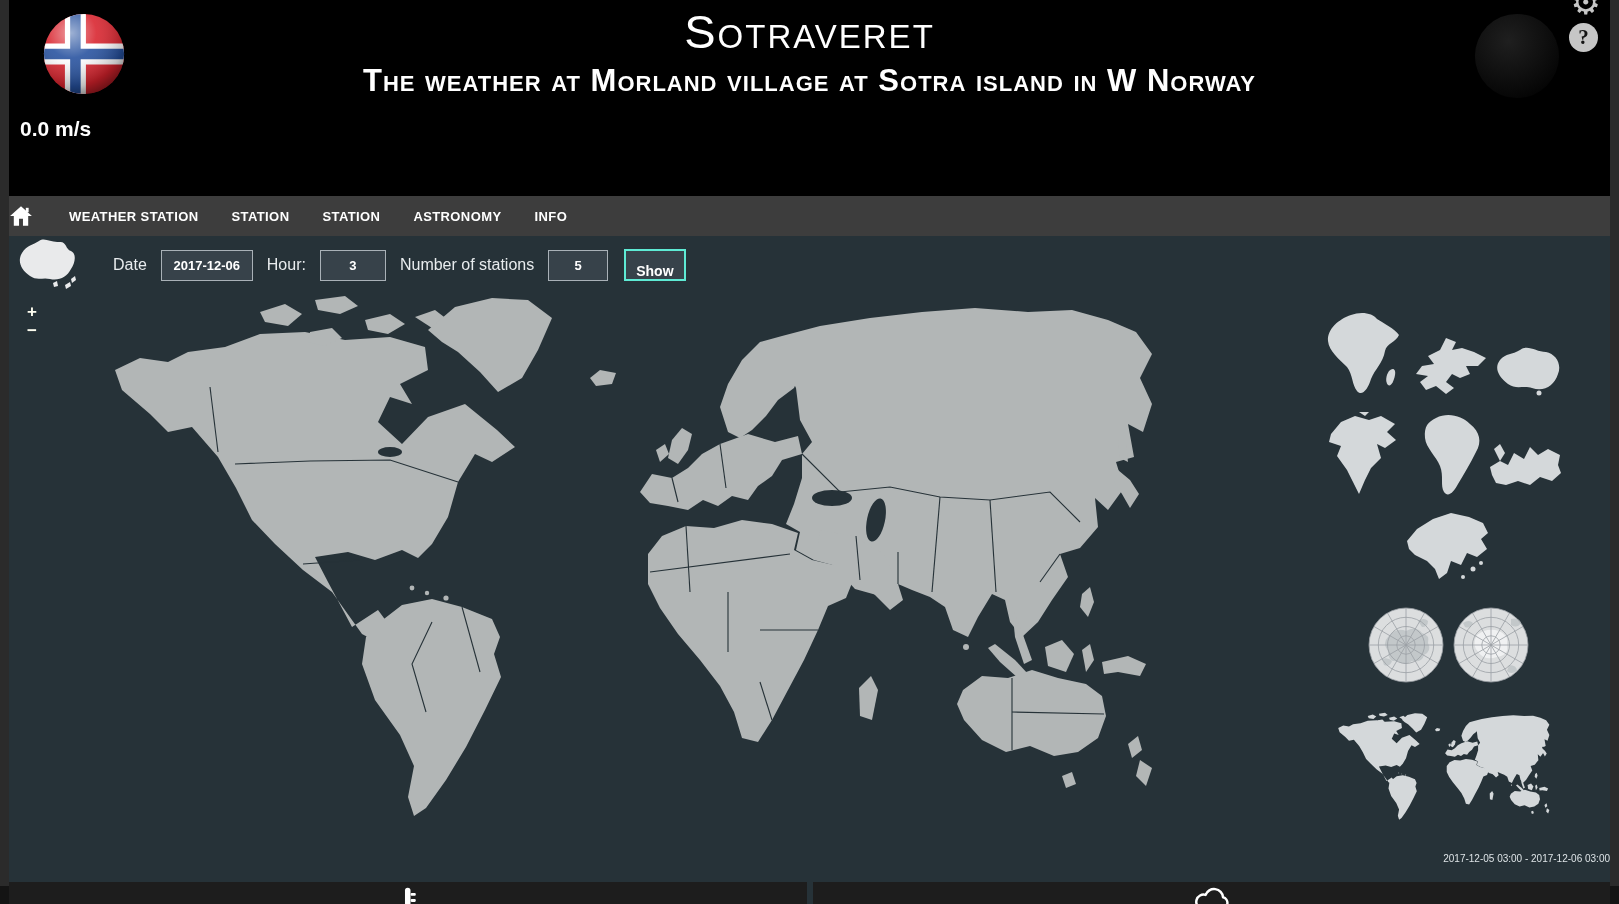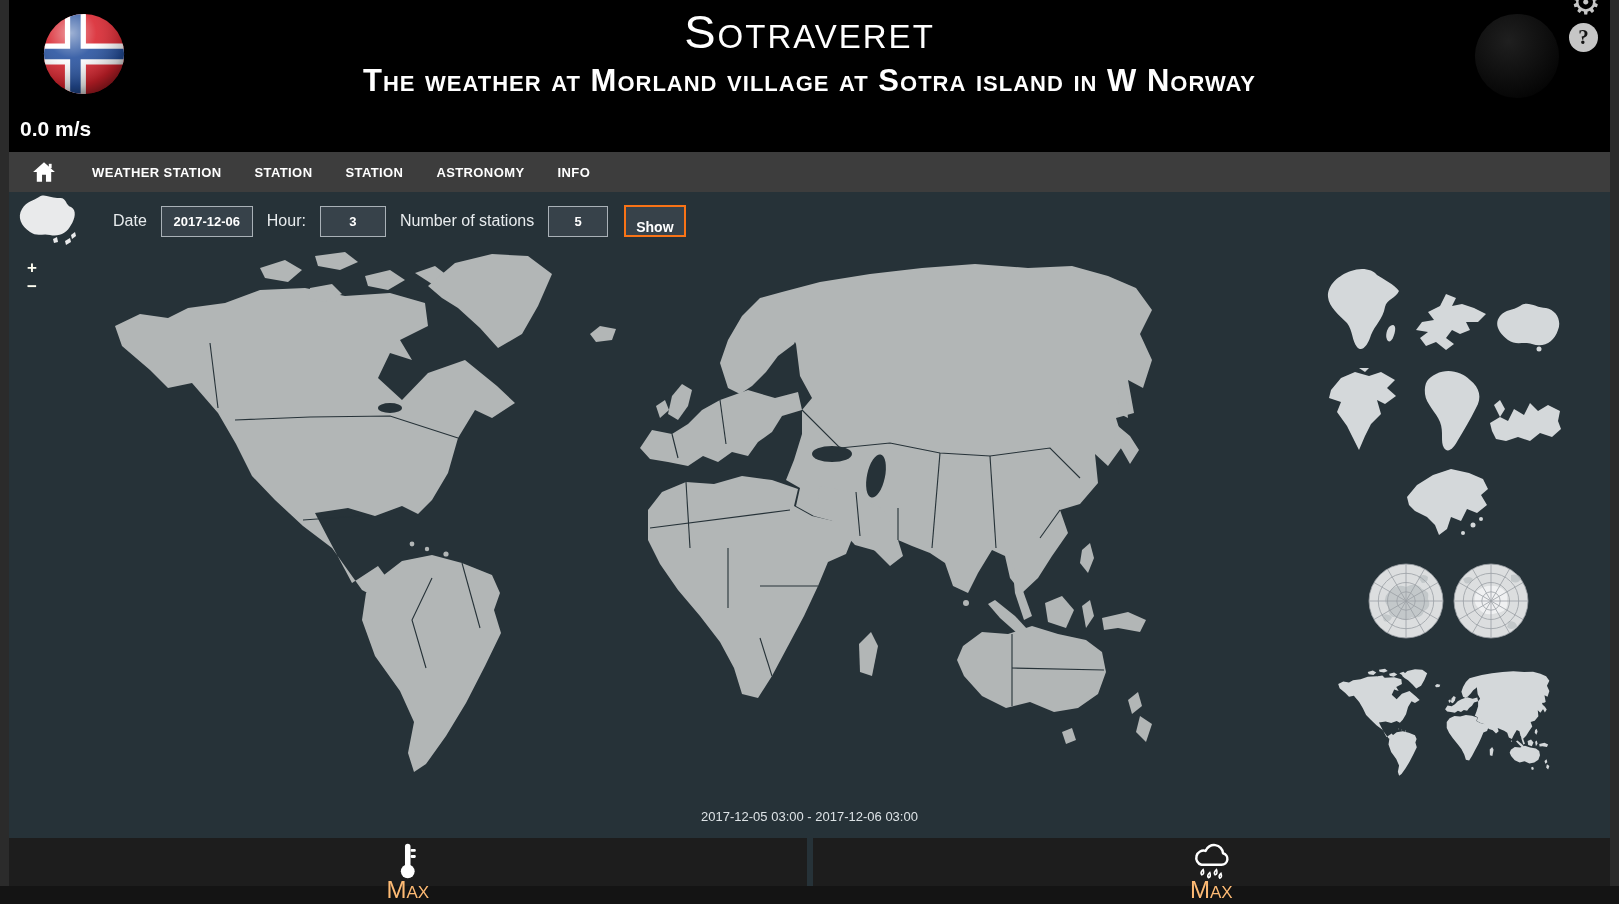--- a/index.html
+++ b/index.html
@@ -3,54 +3,54 @@
 <meta charset="utf-8">
 <style>
   * { box-sizing: border-box; }
   html,body { margin:0; padding:0; background:#2b2b2b; }
   .page { position:relative; width:1619px; height:904px; overflow:hidden;
           background:#2b2b2b; font-family:"Liberation Sans",sans-serif; }
   .bottom-strip { position:absolute; left:0; bottom:0; width:1619px; height:18px; background:#141414; }
   .content { position:absolute; left:9px; top:0; width:1601px; height:886px; }
 
   
-  header { position:relative; height:152px; background:#000; }
+  header { position:relative; height:196px; background:#000; }
   .flag { position:absolute; left:33px; top:12px; }
   .wind { position:absolute; left:11px; top:117px; color:#fff; font-size:21px; font-weight:bold; }
   .titles { position:absolute; left:0; right:0; top:6px; text-align:center; color:#fff;
             font-variant:small-caps; text-shadow:2px 2px 2px #000, 3px 3px 5px rgba(0,0,0,.85); }
   .title { font-size:47px; letter-spacing:2px; line-height:1.1; font-weight:400; }
   .subtitle { font-size:31px; letter-spacing:1px; margin-top:5px; font-weight:700; }
   .moon { position:absolute; left:1464px; top:12px; }
   .gear { position:absolute; right:9px; top:-15px; font-size:34px; color:#c6c6c6; line-height:1; cursor:pointer; }
   .help { position:absolute; right:12px; top:23px; width:29px; height:29px; border-radius:50%;
           background:#c6c6c6; color:#141414; font-weight:bold; font-size:21px; text-align:center;
           line-height:29px; font-family:"Liberation Serif",serif; cursor:pointer; }
 
   
-  nav { height:40px; background:#3d3d3d; display:flex; align-items:center; padding-left:23px; }
+  nav { height:40px; background:#3d3d3d; display:flex; align-items:center; }
   .home { width:24px; height:22px; margin-right:36px; cursor:pointer; flex:none; }
   .nav-item { color:#fff; font-weight:bold; font-size:13px; letter-spacing:.4px; margin-right:33px;
               cursor:pointer; white-space:nowrap; }
 
   
   main { position:relative; height:646px; background:#263238; }
   .controls { position:absolute; left:6px; top:0; height:58px; display:flex; align-items:center;gap:8px; }
   .region-icon { margin-right:18px; flex:none; }
   .ctl-label { color:#e8ecee; font-size:16px; margin:0 6px; white-space:nowrap; }
   .ctl-input { height:31px; background:#37424a; border:1px solid #a9b1b7; color:#fff; font-weight:bold;
                font-size:13px; text-align:center; font-family:inherit; padding:0; }
   .w-date { width:92px; } .w-hour { width:66px; } .w-sta { width:60px; }
-  .show-btn { height:32px; background:#37424a; border:2px solid #f97316; color:#fff; font-weight:bold;
+  .show-btn { height:32px; background:#37424a; border:2px solid #5eead4; color:#fff; font-weight:bold;
               font-size:14px; padding:12px 10px; margin-left:8px; font-family:inherit; cursor:pointer; }
   .zoomctl { position:absolute; left:15px; top:66px; width:16px; text-align:center; color:#fdfdf0;
              font-size:17px; font-weight:bold; line-height:19px; }
   .zoomctl span { display:block; cursor:pointer; }
   .worldmap { position:absolute; left:51px; top:56px; }
-  .period { position:absolute; left:0; right:0; top:617px; text-align:center; color:#dde3e6; font-size:13px; }
+  .period { position:absolute; left:0; right:0; top:617px; text-align:right; color:#dde3e6; font-size:10px; }
 
   
   .sidebar { position:absolute; left:1311px; top:73px; width:256px; height:520px; }
   .thumb { position:absolute; cursor:pointer; }
   .t-af { left:5px;  top:2px;  }
   .t-eu { left:92px; top:27px; }
   .t-au { left:172px;top:35px; }
   .t-na { left:5px;  top:103px;}
   .t-sa { left:100px;top:103px;}
   .t-an { left:168px;top:130px;}

